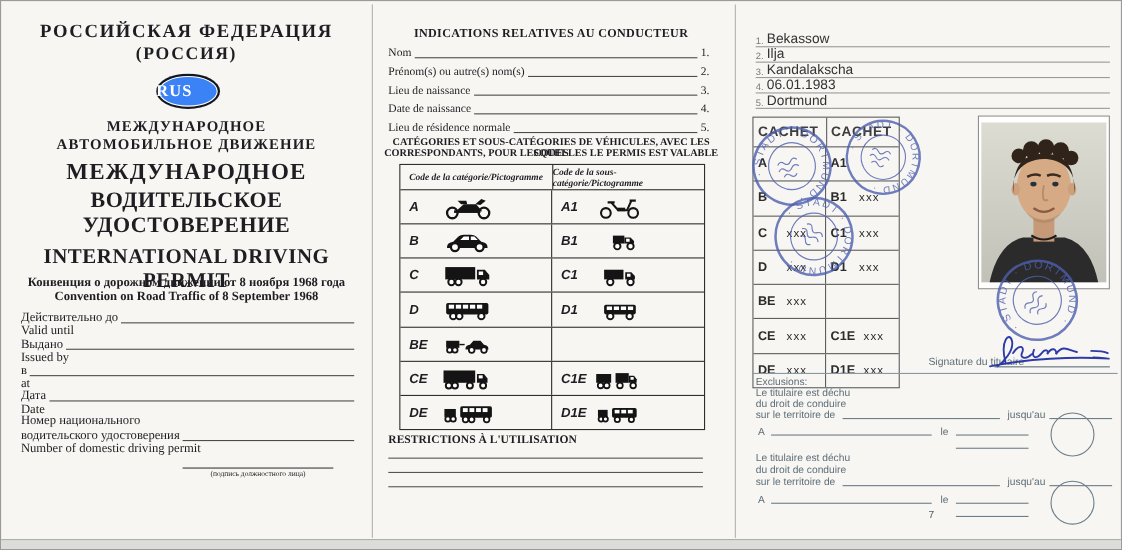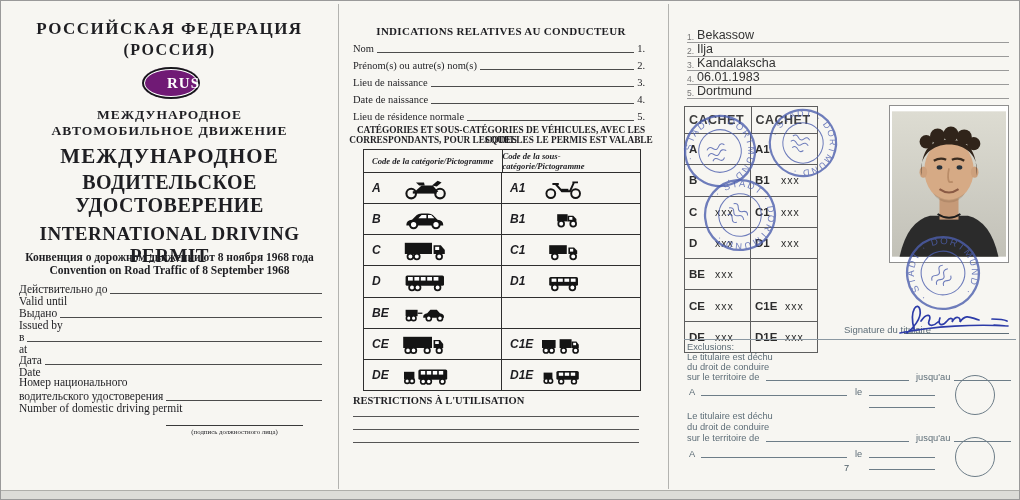--- a/index.html
+++ b/index.html
@@ -6,22 +6,22 @@
   .sheet{position:relative;width:1020px;height:500px;background:#f7f6f2;border:1px solid #9a9a9a;
          box-sizing:border-box;overflow:hidden;font-family:"Liberation Serif",serif;color:#1e1e22;}
   .abs{position:absolute;}
   .ctr{text-align:center;}
   .divider{position:absolute;top:3px;bottom:10px;width:1px;background:#b3b3b0;}
   .bottom-band{position:absolute;left:0;right:0;bottom:0;height:8px;background:#dcdcd8;border-top:1px solid #aeaeaa;}
 
   
   .lp{left:0;width:337px;}
   .t-big{font-weight:bold;letter-spacing:1.5px;}
-  .rus-oval{left:141px;top:66px;width:58px;height:32px;background:#701a75;border-radius:50%;
-            display:flex;align-items:center;justify-content:flex-end;box-shadow:inset 0 0 0 2px #16161a,inset 0 0 0 3px #fff;}
+  .rus-oval{left:141px;top:66px;width:58px;height:32px;background:#3b82f6;border-radius:50%;
+            display:flex;align-items:center;justify-content:flex-start;box-shadow:inset 0 0 0 2px #16161a,inset 0 0 0 3px #fff;}
   .rus-oval span{color:#fff;font-weight:bold;font-size:15px;letter-spacing:1px;font-family:"Liberation Serif",serif;}
   .lfld{position:absolute;left:18px;width:303px;font-size:11.5px;line-height:11px;}
   .lrow{display:flex;align-items:flex-end;}
   .rule{flex:1;border-bottom:1px solid #4c4c4c;margin:0 0 1px 3px;height:10px;}
   .sub{font-size:11.5px;margin-top:1px;}
   .seal-circle{left:30px;top:417px;width:64px;height:64px;border:1.6px dotted #3a3a3a;border-radius:50%;
                display:flex;align-items:center;justify-content:center;font-weight:bold;font-size:13px;}
   .sig-rule{left:165px;top:423px;width:137px;border-bottom:1px solid #3a3a3a;height:1px;}
   .sig-cap{left:165px;top:427px;width:137px;font-size:6.8px;text-align:center;}
 

